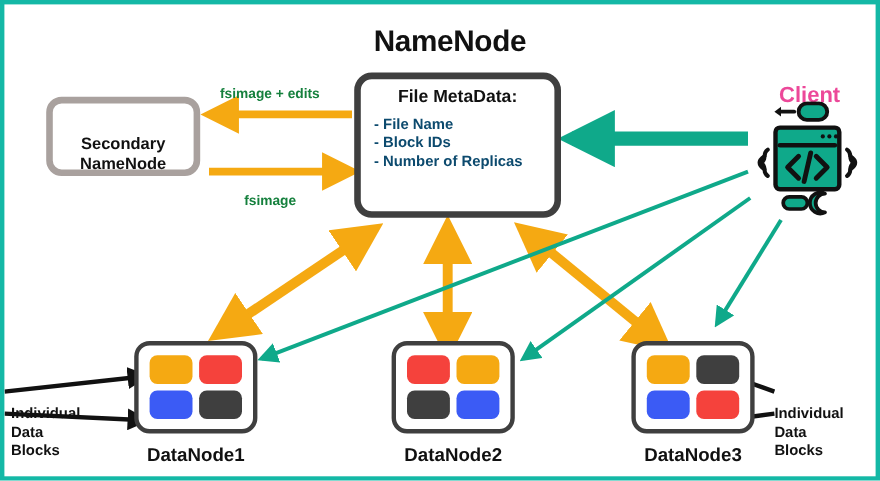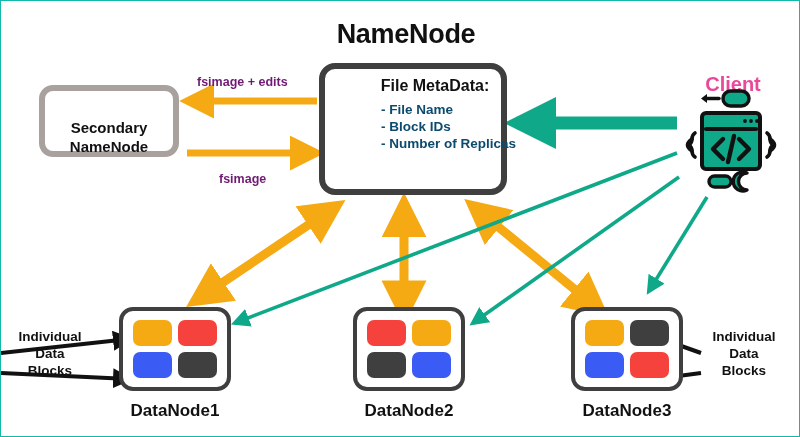--- a/index.html
+++ b/index.html
@@ -8,21 +8,21 @@
     background: #ffffff;
   }
   body {
     font-family: "Liberation Sans", sans-serif;
   }
   #canvas {
     position: relative;
     width: 800px;
     height: 437px;
     background: #ffffff;
-    border: 1px solid #14b8a6;
+    border: 4px solid #14b8a6;
     box-sizing: border-box;
     overflow: hidden;
   }
   #arrow-layer {
     position: absolute;
     left: 0;
     top: 0;
     width: 800px;
     height: 437px;
     pointer-events: none;
@@ -55,21 +55,20 @@
   .namenode-box {
     position: absolute;
     left: 318px;
     top: 62px;
     width: 188px;
     height: 132px;
     border: 6px solid #3f3f3f;
     border-radius: 16px;
     background: #ffffff;
     box-sizing: border-box;
-    padding-left: 44px;
   }
   .meta-title {
     text-align: center;
     font-size: 16px;
     font-weight: bold;
     color: #111111;
     margin-top: 8px;
   }
   .meta-list {
     margin: 6px 0 0 12px;
@@ -106,21 +105,21 @@
     text-align: center;
     line-height: 19px;
     margin-top: 32px;
   }
 
   
   .edge-label {
     position: absolute;
     font-size: 12.5px;
     font-weight: bold;
-    color: #701a75;
+    color: #15803d;
     white-space: nowrap;
   }
   .lbl-fsimage-edits { left: 196px; top: 74px; }
   .lbl-fsimage       { left: 218px; top: 160px; margin-top: 11px; }
 
   
   .datanode {
     position: absolute;
     width: 112px;
     height: 84px;
@@ -151,23 +150,23 @@
   .dnl1 { left: 94px;  top: 400px; }
   .dnl2 { left: 328px; top: 400px; }
   .dnl3 { left: 546px; top: 400px; }
 
   
   .side-note {
     position: absolute;
     font-size: 13.5px;
     font-weight: bold;
     color: #111111;
-    text-align: center;
     line-height: 17px;
     width: 86px;
+    margin-top: 36px;
   }
   .note-left  { left: 6px;   top: 327px; }
   .note-right { left: 700px; top: 327px; }
 
   
   .client-icon {
     position: absolute;
     left: 682px;
     top: 88px;
     width: 96px;

